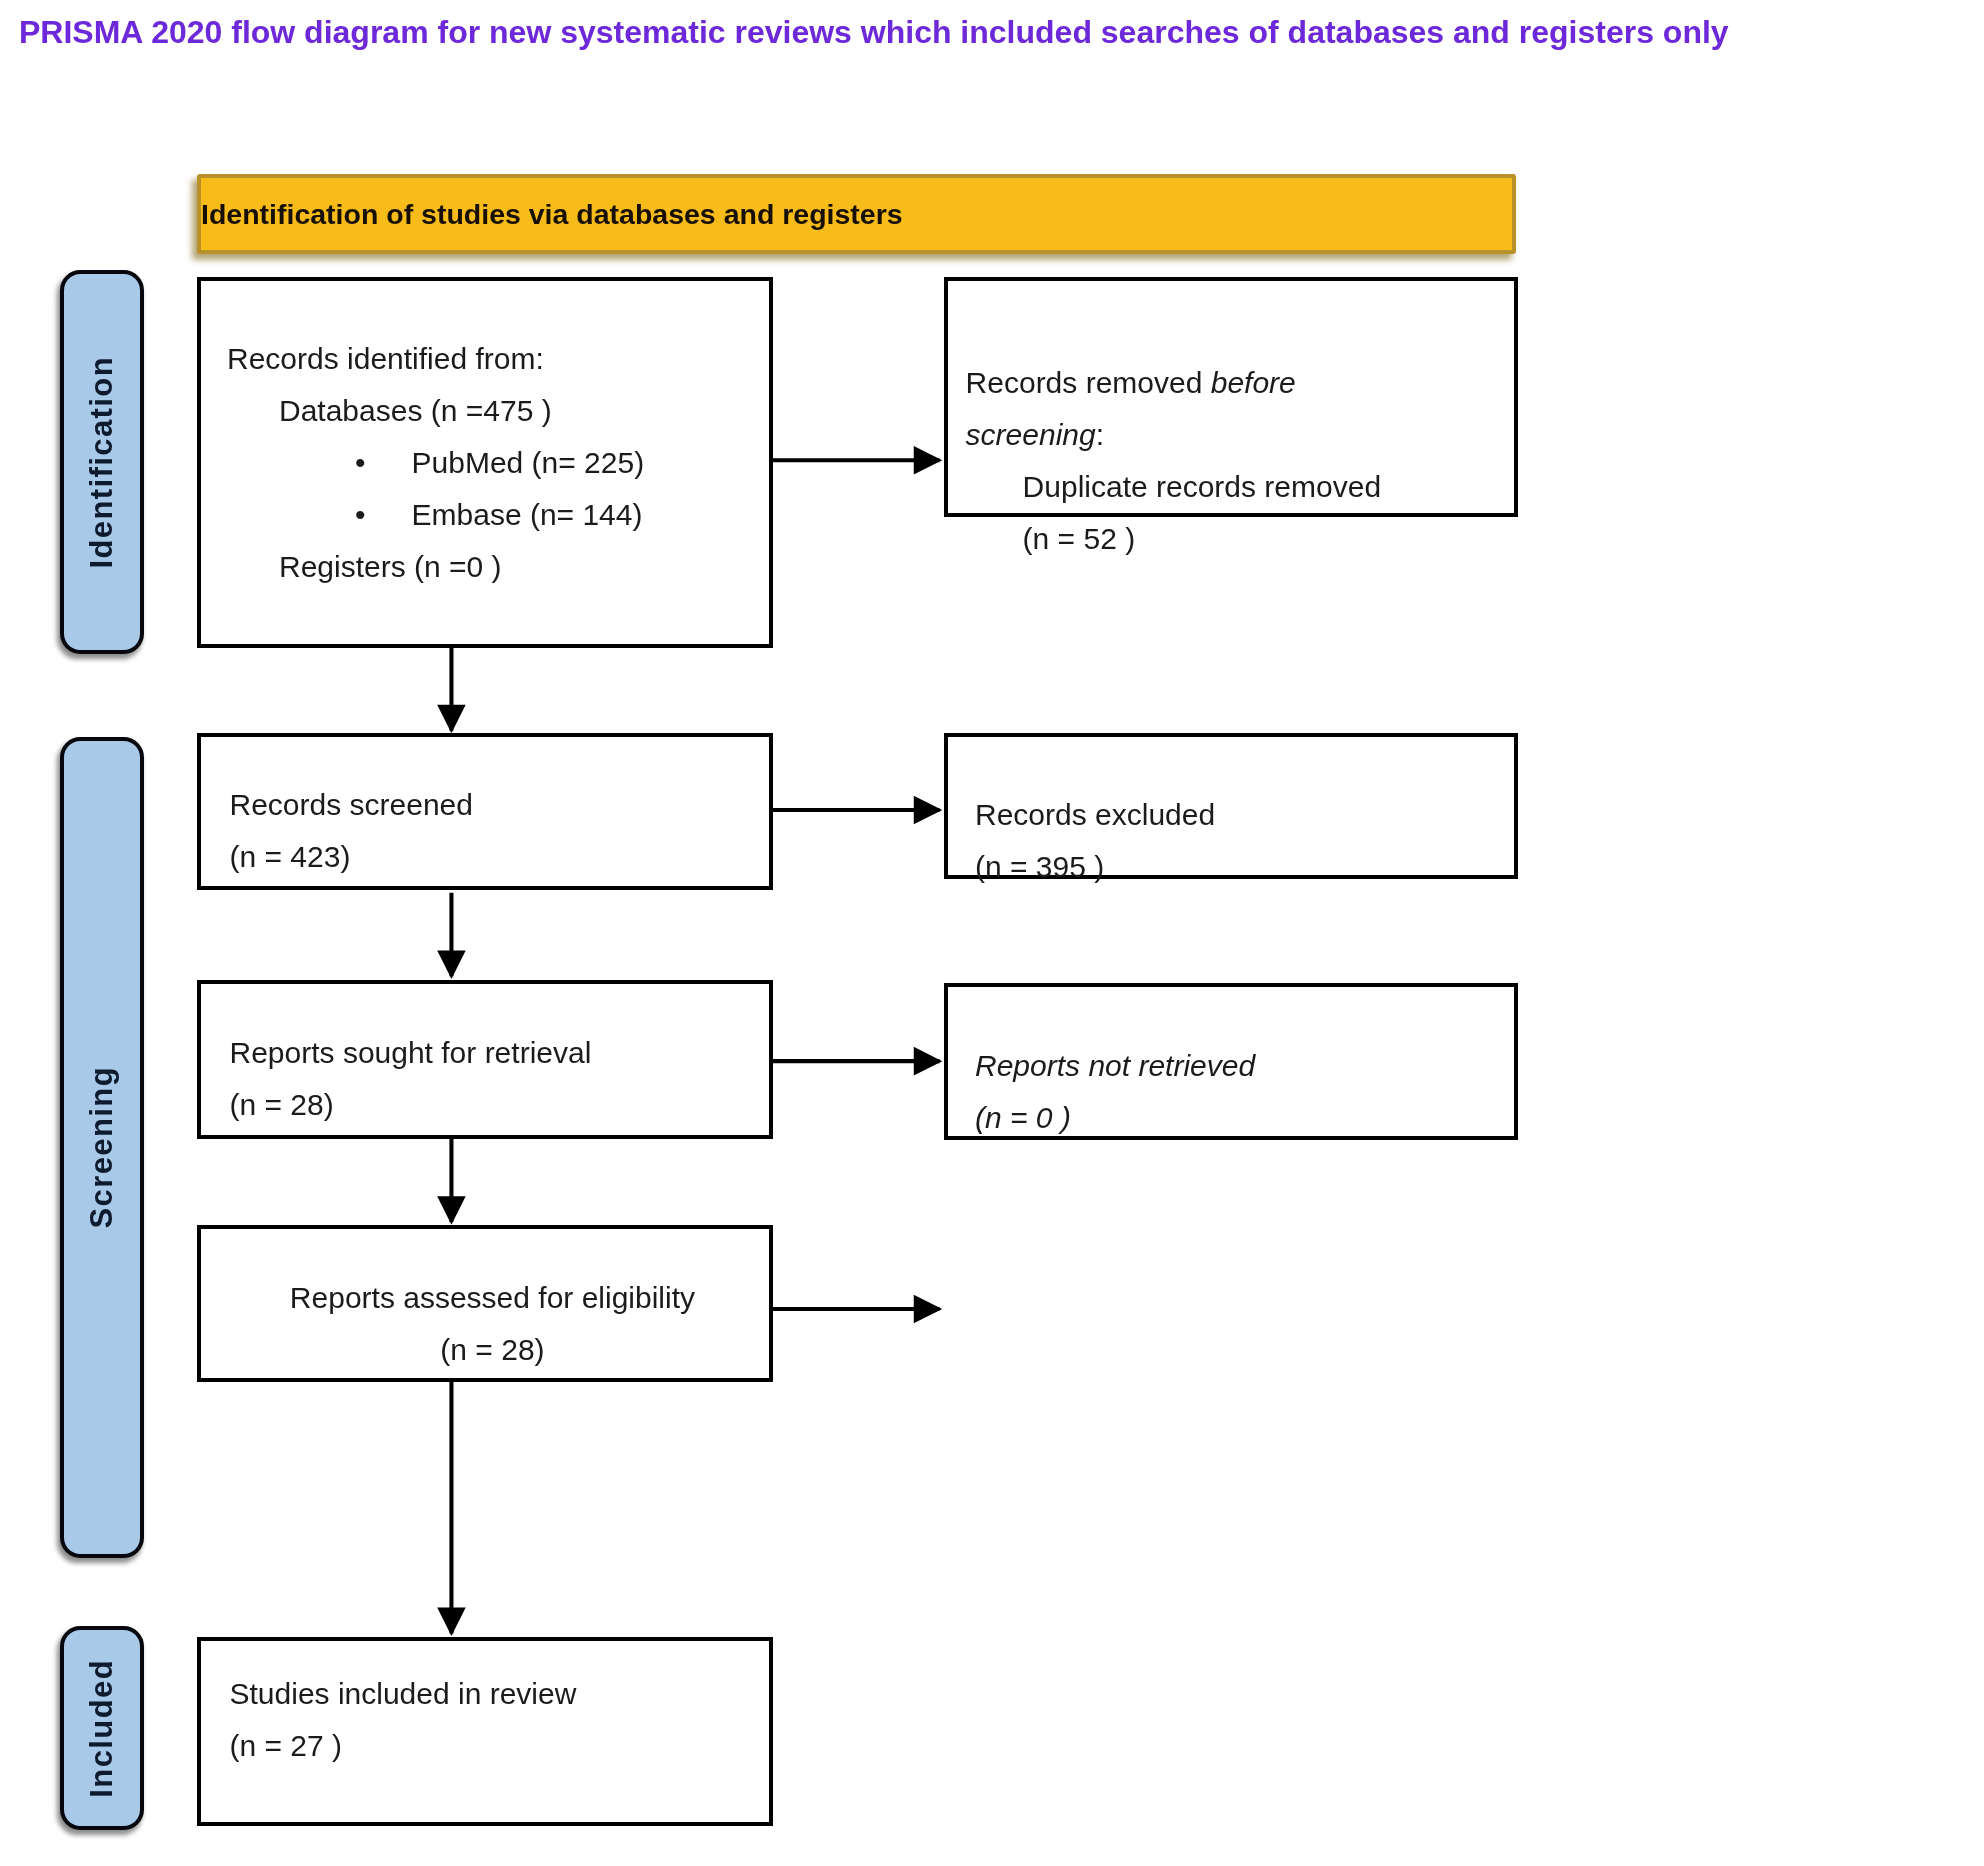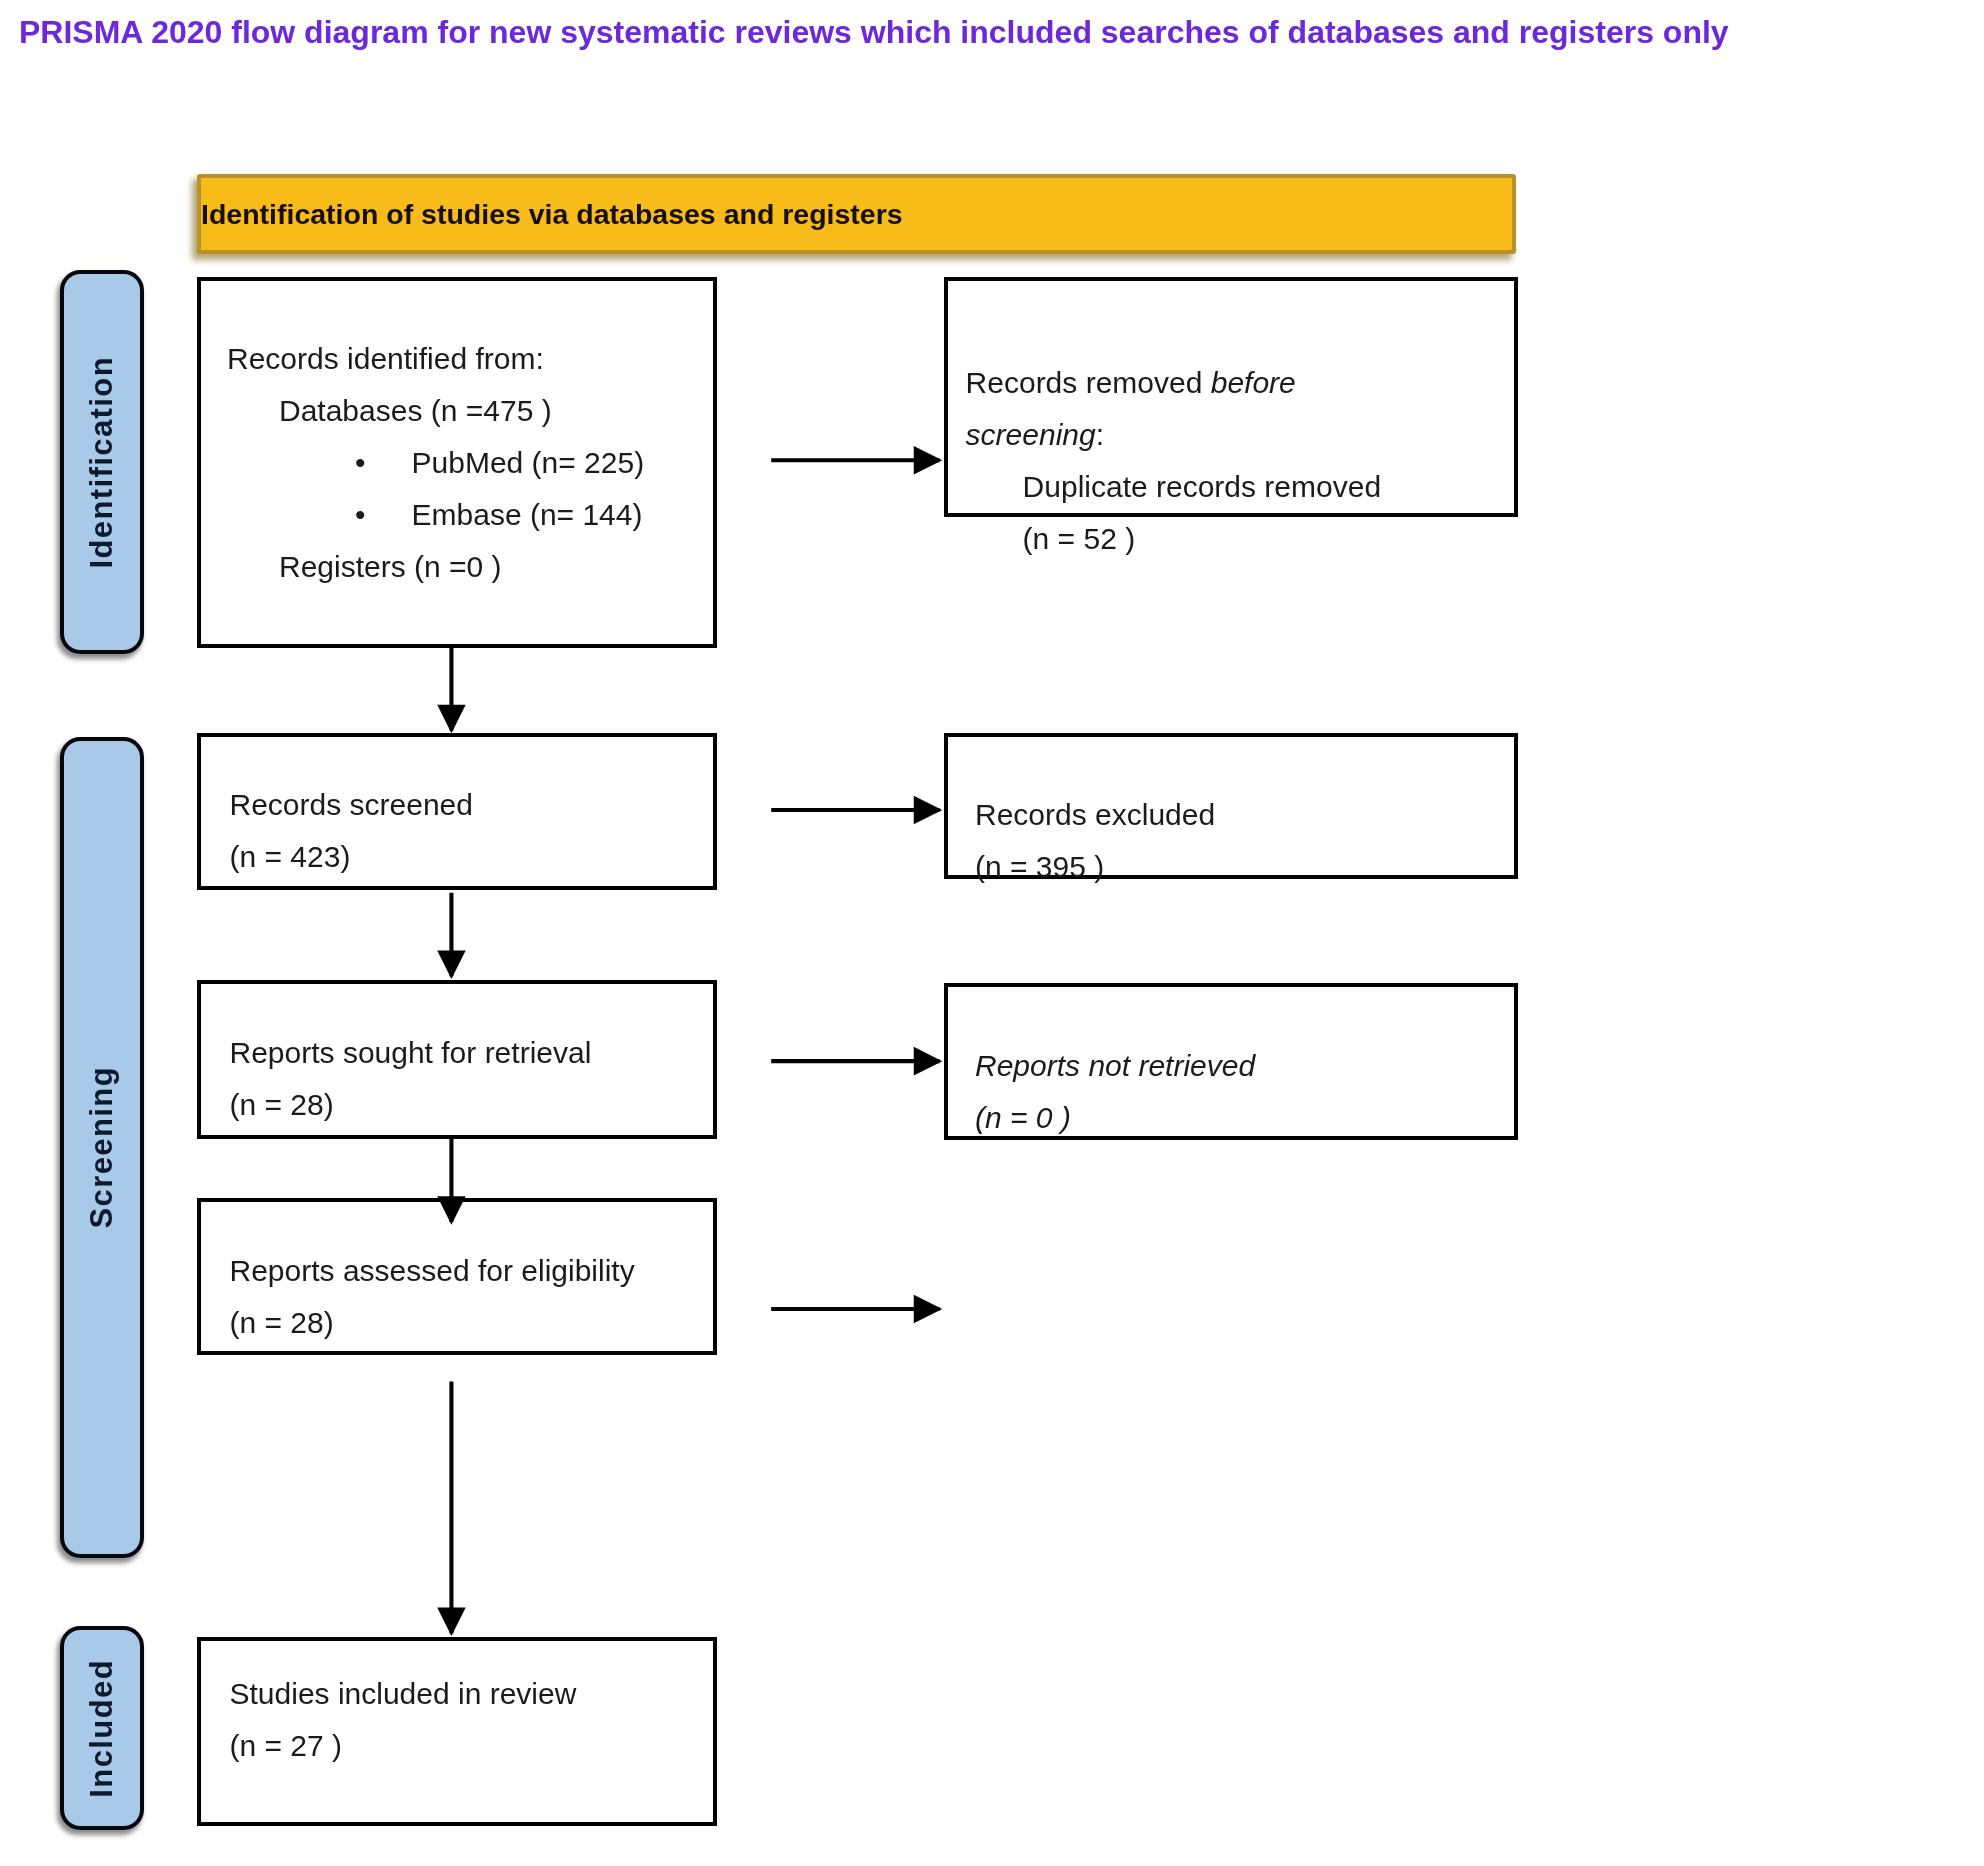--- a/index.html
+++ b/index.html
@@ -34,27 +34,27 @@
   }
   #stage-identification{top:270px;height:384px;}
   #stage-screening{top:737px;height:821px;}
   #stage-included{top:1626px;height:204px;}
 
   .flowbox{
     position:absolute;box-sizing:border-box;background:#ffffff;
     border:4.8px solid #000000;font-size:30px;line-height:52px;color:#1b1b1b;
   }
   .flowbox div{white-space:nowrap;}
-  .col-left{left:197px;width:520px;}
+  .col-left{left:197px;width:576px;}
   .col-right{left:944px;width:574px;}
 
   #box-records-identified{top:277px;height:371px;padding:52px 13.6px 0 26px;}
   #box-records-screened{top:733px;height:157px;padding:42px 13.6px 0 28.5px;}
   #box-reports-sought{top:980px;height:159px;padding:43px 13.6px 0 28.5px;}
-  #box-reports-assessed{top:1198px;height:157px;padding:43px 13.6px 0 28.5px;}
+  #box-reports-assessed{top:1225px;height:157px;padding:43px 13.6px 0 28.5px;text-align:center;}
   #box-studies-included{top:1637px;height:189px;padding:27px 13.6px 0 28.5px;}
 
   #box-records-removed{top:277px;height:240px;padding:76px 13.6px 0 17.6px;}
   #box-records-excluded{top:733px;height:146px;padding:52px 18px 0 27px;}
   #box-reports-not-retrieved{top:983px;height:157px;padding:53px 13.6px 0 27px;font-style:italic;}
   #box-reports-excluded{top:1219px;height:319px;padding:107px 13.6px 0 20.4px;}
 
   .in1{padding-left:52px;}
   .in2{padding-left:57px;}
   .bul{padding-left:128px;}

